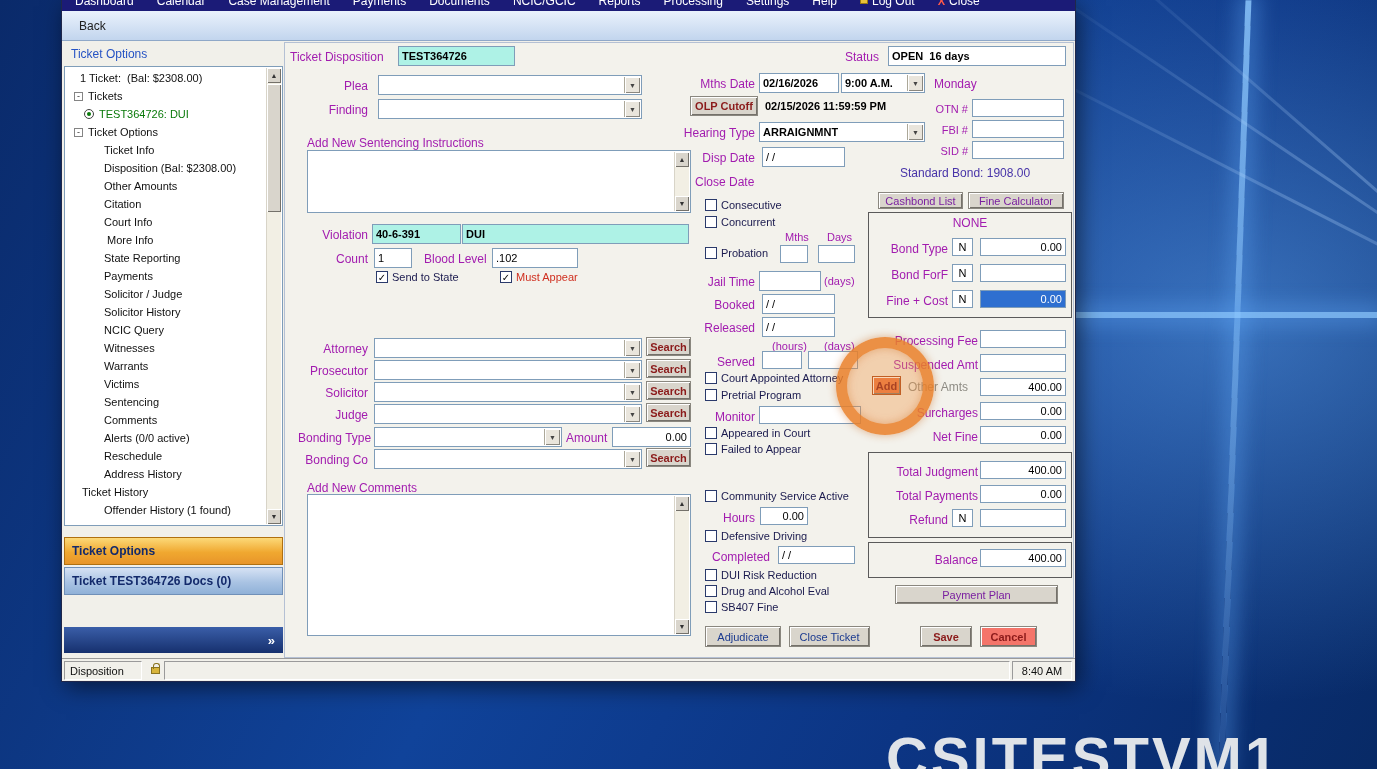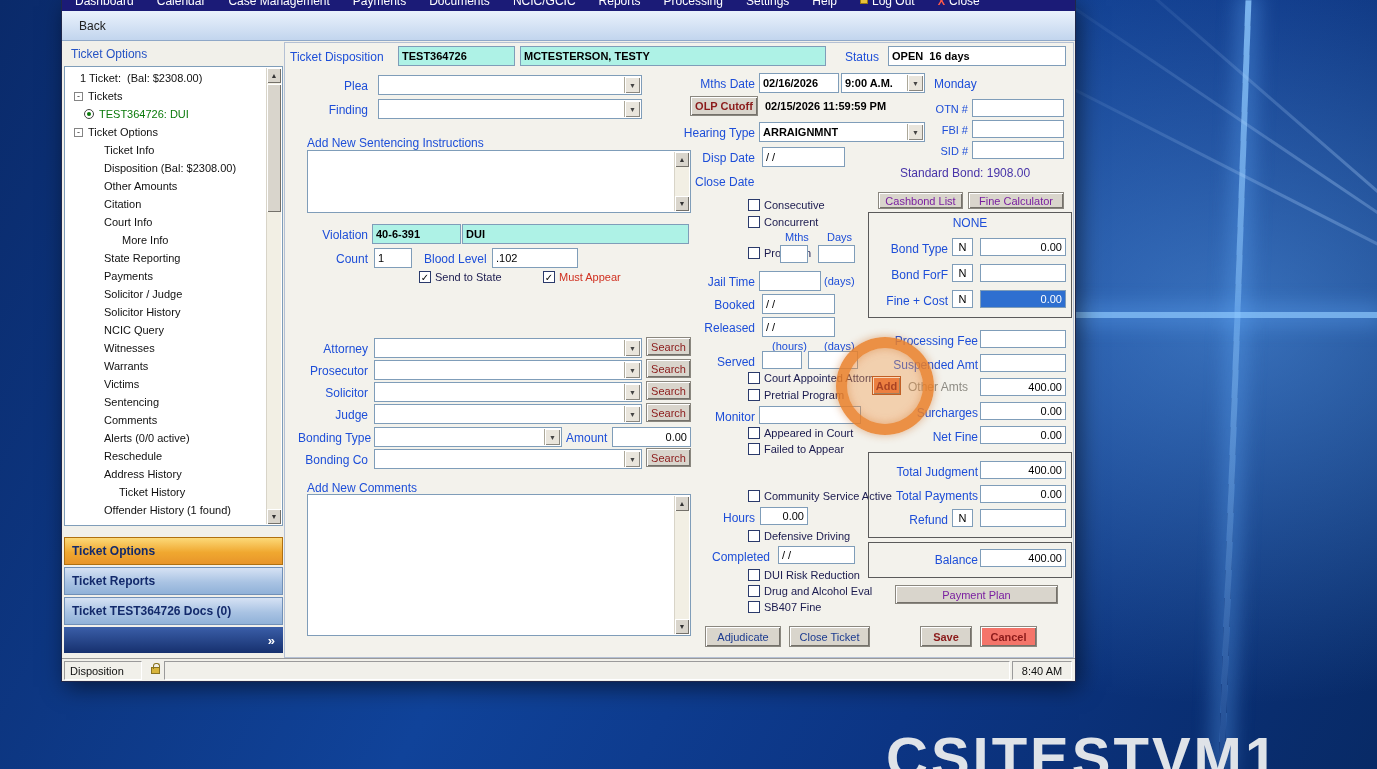--- a/index.html
+++ b/index.html
@@ -52,49 +52,49 @@
   .side-btn.blue { background:linear-gradient(#d6e2f4,#a9c3e3 55%,#90b1d8); border:1px solid #7090b8; }
   .expander-bar { position:absolute; left:2px; top:627px; width:219px; height:26px; background:linear-gradient(#3a5ea8,#16306e); display:flex; align-items:center; justify-content:flex-end; padding-right:8px; color:#fff; font-size:13px; font-weight:bold; }
 
   .statusbar { position:absolute; left:0; top:658px; width:100%; height:23px; background:#f1f0ea; border-top:1px solid #9a9a9a; }
   .sb-cell { position:absolute; height:19px; top:661px; border:1px solid; border-color:#9a9a9a #fff #fff #9a9a9a; display:flex; align-items:center; padding:0 5px; font-size:11px; color:#101010; }
   .lock-icon { position:absolute; width:9px; height:7px; background:#d8b43a; border:1px solid #8a7420; }
   .lock-icon::before { content:""; position:absolute; top:-5px; left:1px; width:5px; height:5px; border:1px solid #8a7420; border-bottom:none; border-radius:3px 3px 0 0; }
 
   .main-panel { position:absolute; left:222px; top:42px; width:790px; height:616px; background:#f3f2ec; border:1px solid #b4c0d4; }
 
-  .lbl { position:absolute; font-size:12px; color:#1d4ed8; white-space:nowrap; }
+  .lbl { position:absolute; font-size:12px; color:#a21caf; white-space:nowrap; }
   .lbl.r { text-align:right; }
   .lbl.sm { font-size:11px; }
   .lbl.purple { color:#4733a8; }
   .lbl.gray { color:#8e8c84; }
 
   .fld { position:absolute; height:20px; background:#fff; border:1px solid #7f9db9; font-size:11px; color:#000; display:flex; align-items:center; padding:0 3px; overflow:hidden; }
   .fld.cyan { background:#aef2e6; font-weight:bold; }
   .fld.bold { font-weight:bold; }
   .fld.right { justify-content:flex-end; }
   .fld.h18 { height:18px; }
   .fld.sel { background:#2e6fd0; color:#fff; }
   .fld.pre { white-space:pre; }
 
   .combo { position:absolute; height:20px; background:#fff; border:1px solid #7f9db9; display:flex; align-items:center; padding:0 18px 0 3px; }
   .cv { font-size:11px; color:#000; white-space:nowrap; overflow:hidden; }
   .cv.bold { font-weight:bold; }
   .ca { position:absolute; right:1px; top:1px; bottom:1px; width:16px; background:#e9e5dc; border-left:1px solid #aca899; box-shadow:inset 1px 1px 0 #fff, inset -1px -1px 0 #8a877f; font-size:7px; color:#444; display:flex; align-items:center; justify-content:center; }
 
   .b3 { position:absolute; background:#d9d5cc; border:1px solid #8a877f; box-shadow:inset 1px 1px 0 #fff, inset -1px -1px 0 #74716a; display:flex; align-items:center; justify-content:center; font-size:11px; cursor:default; white-space:nowrap; }
-  .b3.search { color:#8b1a1a; font-weight:normal; }
+  .b3.search { color:#8b1a1a; font-weight:bold; }
   .b3.maroon { color:#8b1a1a; font-weight:bold; }
   .b3.purple { color:#7a1fa0; }
   .b3.navy { color:#1b3a8f; }
   .b3.addbtn { background:#e8703a; border-color:#a33c10; color:#7a0c0c; font-weight:bold; }
   .b3.cancel { background:#f4756a; }
   .ul::first-letter { text-decoration:underline; }
 
-  .chk { position:absolute; display:flex; align-items:flex-end; gap:4px; cursor:default;margin-left:43px; }
+  .chk { position:absolute; display:flex; align-items:flex-end; gap:4px; cursor:default; }
   .chk .box { width:12px; height:12px; background:#fff; border:1px solid #2a3a6b; display:flex; align-items:center; justify-content:center; font-size:10px; color:#000; flex:0 0 auto; }
   .chk .cl { font-size:11px; color:#1a1a4e; white-space:nowrap; }
   .chk.red .cl { color:#d03020; }
 
   .ta { position:absolute; background:#fff; border:1px solid #7f9db9; }
   .groupbox { position:absolute; border:1px solid #5a5a5a; background:transparent; }
 
   .click-ring { position:absolute; left:836px; top:337px; width:98px; height:98px; border-radius:50%; background:rgba(242,153,74,.38); border:11px solid rgba(232,126,38,.78); box-shadow:0 0 8px rgba(200,90,10,.45), inset 0 0 10px rgba(200,90,10,.35); z-index:60; pointer-events:none; }
 </style>
 </head>
@@ -163,63 +163,61 @@
       <div class="tree-inner">
           <div class="tree-item" style="padding-left: 14px;"><span>1 Ticket:  (Bal: $2308.00)</span></div>
           <div class="tree-item" style="padding-left: 8px;"><span class="tree-expander">-</span><span>Tickets</span></div>
           <div class="tree-item" style="padding-left: 18px;"><span class="tree-radio"></span><span style="color: rgb(10, 122, 10);">TEST364726: DUI</span></div>
           <div class="tree-item" style="padding-left: 8px;"><span class="tree-expander">-</span><span>Ticket Options</span></div>
           <div class="tree-item" style="padding-left: 38px;"><span>Ticket Info</span></div>
           <div class="tree-item" style="padding-left: 38px; align-items: flex-end;"><span>Disposition (Bal: $2308.00)</span></div>
           <div class="tree-item" style="padding-left: 38px;"><span>Other Amounts</span></div>
           <div class="tree-item" style="padding-left: 38px; align-items: flex-end;"><span>Citation</span></div>
           <div class="tree-item" style="padding-left: 38px;"><span>Court Info</span></div>
-          <div class="tree-item" style="padding-left: 56px;"><span>More Info</span></div>
+          <div class="tree-item" style="padding-left: 41px;"><span>More Info</span></div>
           <div class="tree-item" style="padding-left: 38px;"><span>State Reporting</span></div>
           <div class="tree-item" style="padding-left: 38px;"><span>Payments</span></div>
           <div class="tree-item" style="padding-left: 38px;"><span>Solicitor / Judge</span></div>
           <div class="tree-item" style="padding-left: 38px;"><span>Solicitor History</span></div>
           <div class="tree-item" style="padding-left: 38px;"><span>NCIC Query</span></div>
           <div class="tree-item" style="padding-left: 38px;"><span>Witnesses</span></div>
           <div class="tree-item" style="padding-left: 38px;"><span>Warrants</span></div>
           <div class="tree-item" style="padding-left: 38px;"><span>Victims</span></div>
           <div class="tree-item" style="padding-left: 38px;"><span>Sentencing</span></div>
           <div class="tree-item" style="padding-left: 38px;"><span>Comments</span></div>
           <div class="tree-item" style="padding-left: 38px;"><span>Alerts (0/0 active)</span></div>
           <div class="tree-item" style="padding-left: 38px;"><span>Reschedule</span></div>
           <div class="tree-item" style="padding-left: 38px;"><span>Address History</span></div>
-          <div class="tree-item" style="padding-left: 53px; text-align: center;"><span>Ticket History</span></div>
+          <div class="tree-item" style="padding-left: 16px; text-align: center;"><span>Ticket History</span></div>
           <div class="tree-item" style="padding-left: 38px;"><span>Offender History (1 found)</span></div>
         </div>
       <div class="vscroll">
         <div class="sb-arrow sb-up">▲</div>
         <div class="sb-thumb"></div>
         <div class="sb-arrow sb-dn">▼</div>
       </div>
     </div>
     <div class="side-buttons">
         <div class="side-btn gold">Ticket Options</div>
-        <div class="side-btn blue">Ticket Reports</div>
         <div class="side-btn blue">Ticket TEST364726 Docs (0)</div>
       </div>
     <div class="expander-bar">
       <span>»</span>
     </div>
 
     <div class="statusbar"></div>
     <div class="sb-cell" style="left:2px;width:78px">Disposition</div>
     <div class="lock-icon" style="left:89px;top:667px"></div>
     <div class="sb-cell" style="left:102px;width:846px"></div>
     <div class="sb-cell" style="left:950px;width:60px;justify-content:center">8:40 AM</div>
 
     <div class="main-panel"></div>
 
     <div class="lbl" style="left:228px;top:50px">Ticket Disposition</div>
     <div class="fld cyan" style="left:336px;top:46px;width:117px">TEST364726</div>
-    <div class="fld cyan" style="left:458px;top:46px;width:306px">MCTESTERSON, TESTY</div>
     <div class="lbl" style="left:783px;top:50px">Status</div>
     <div class="fld bold pre" style="left:826px;top:46px;width:178px">OPEN  16 days</div>
 
     <div class="lbl r" style="left:266px;top:79px;width:40px">Plea</div>
     <div class="combo" style="left:316px;top:75px;width:264px">
         <span class="cv"></span>
         <span class="ca">▼</span>
       </div>
     <div class="lbl r" style="left:256px;top:103px;width:50px">Finding</div>
     <div class="combo" style="left:316px;top:99px;width:264px">

